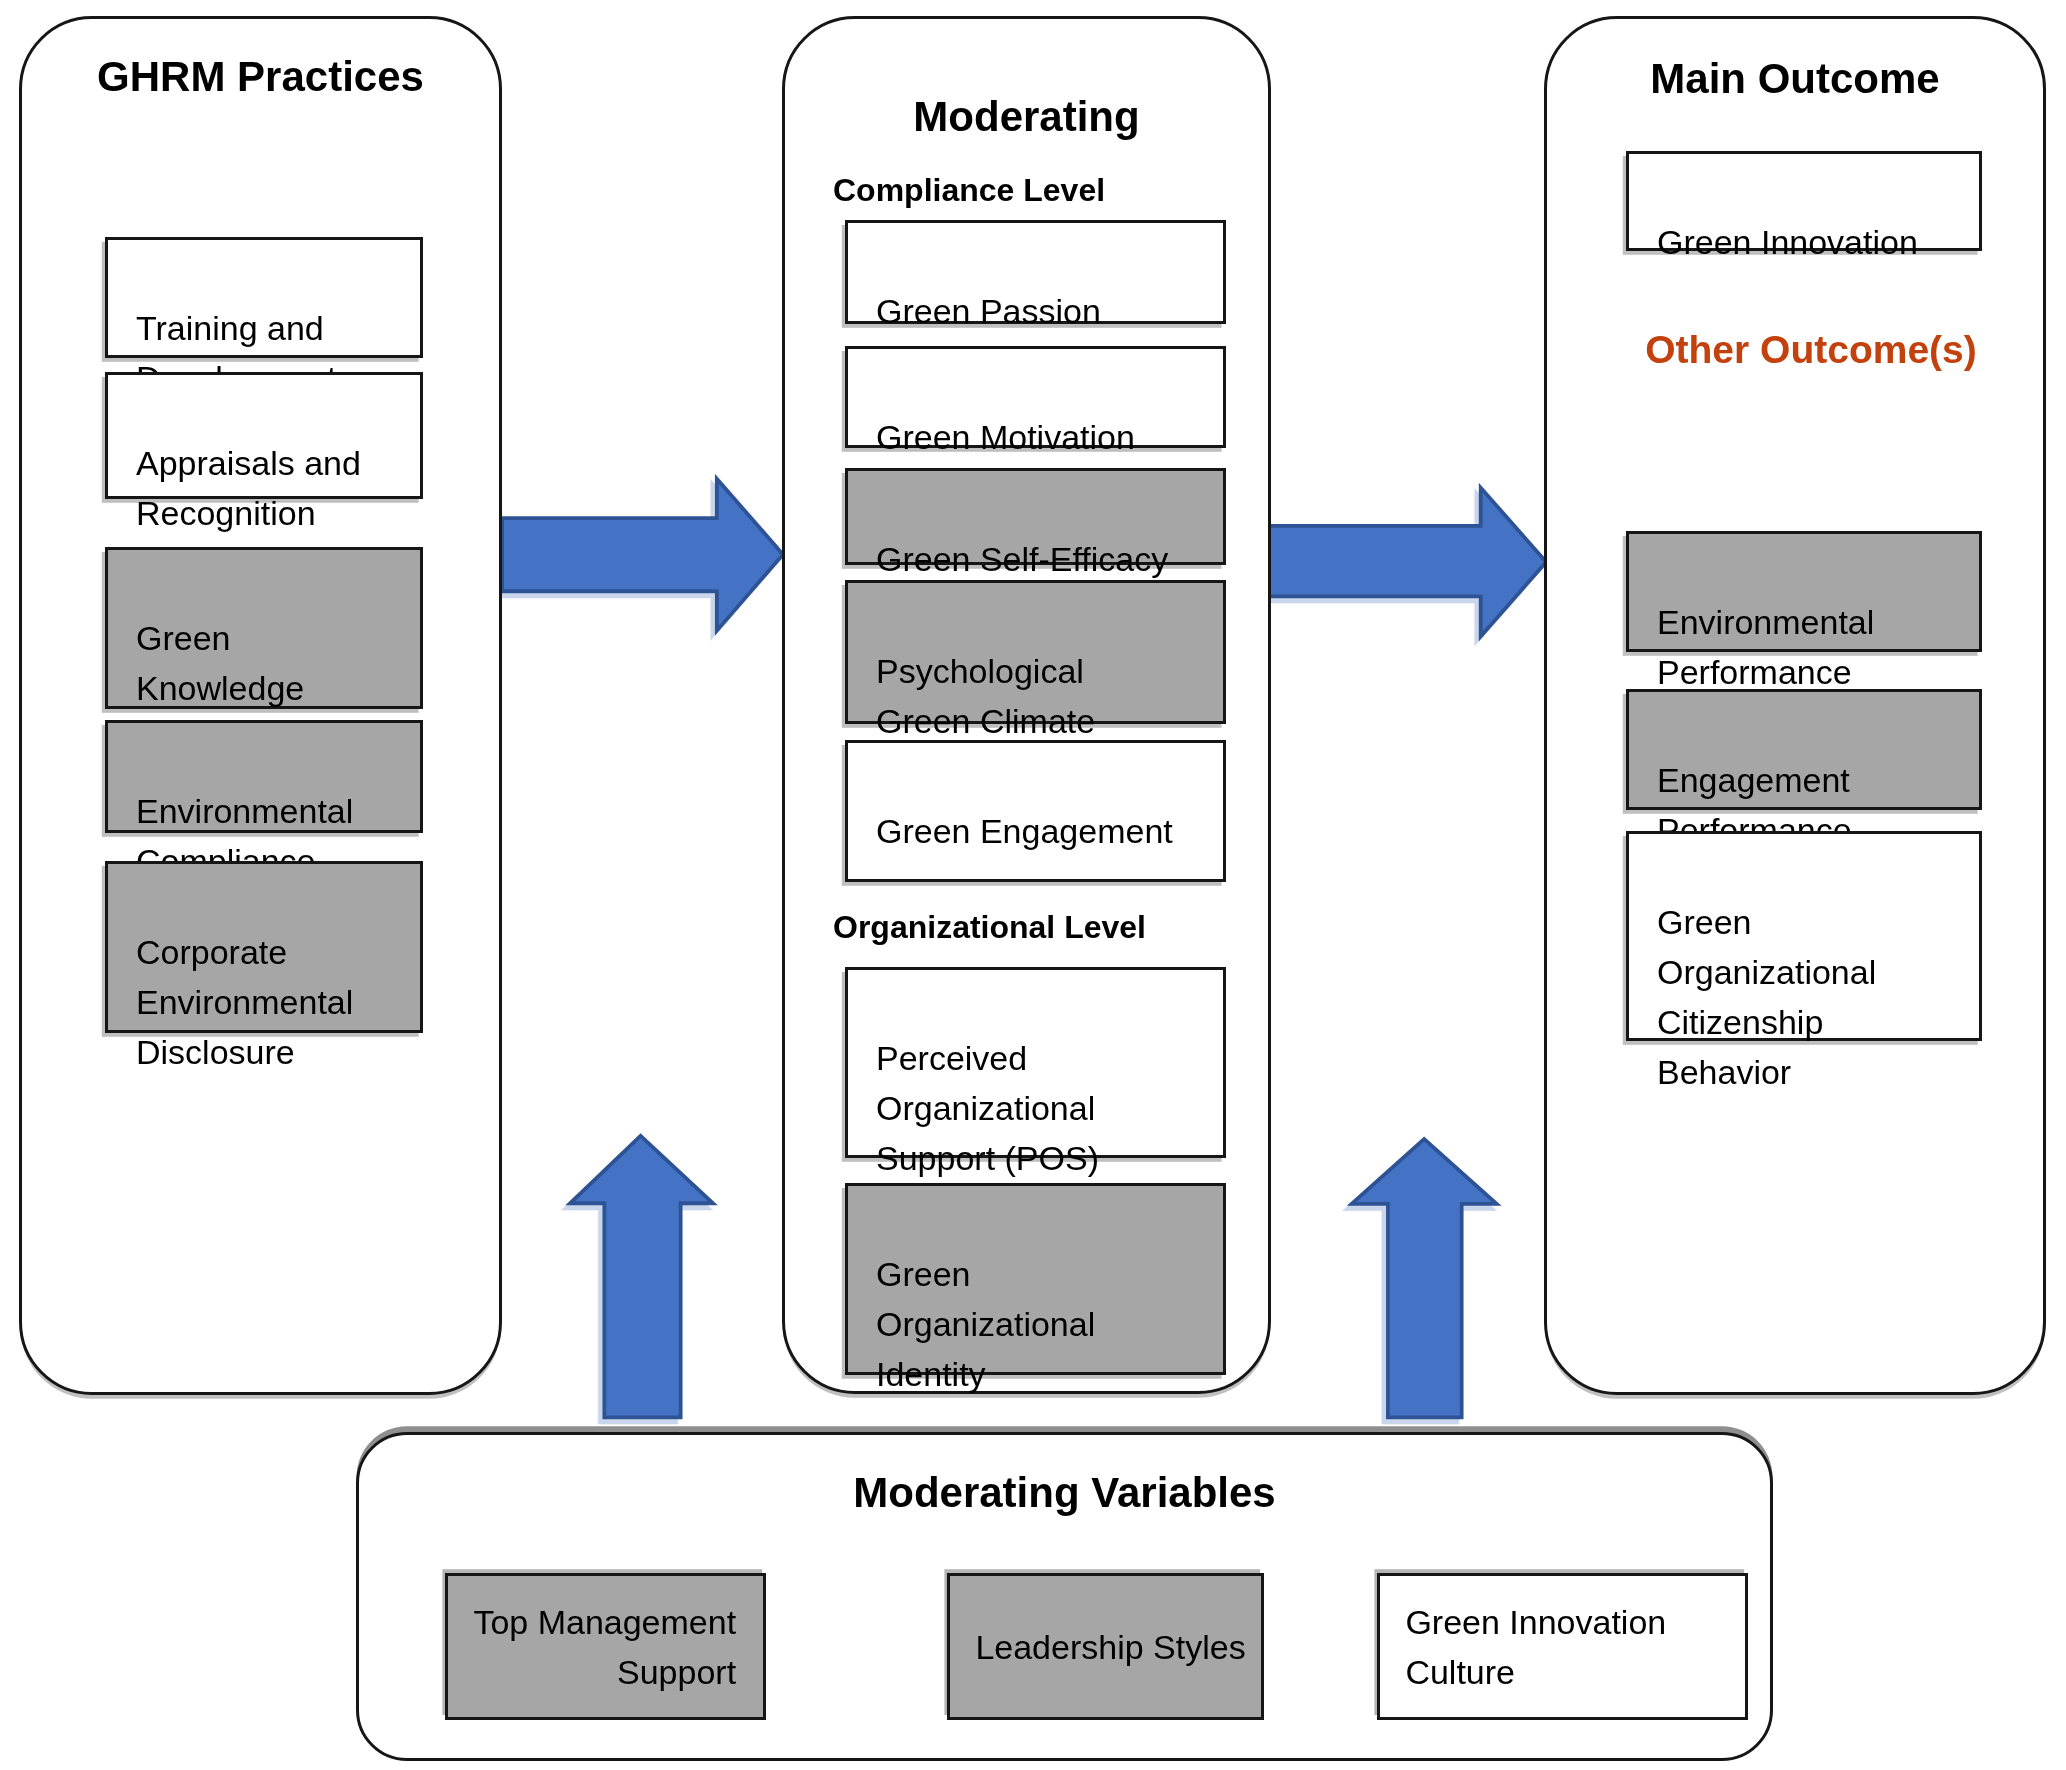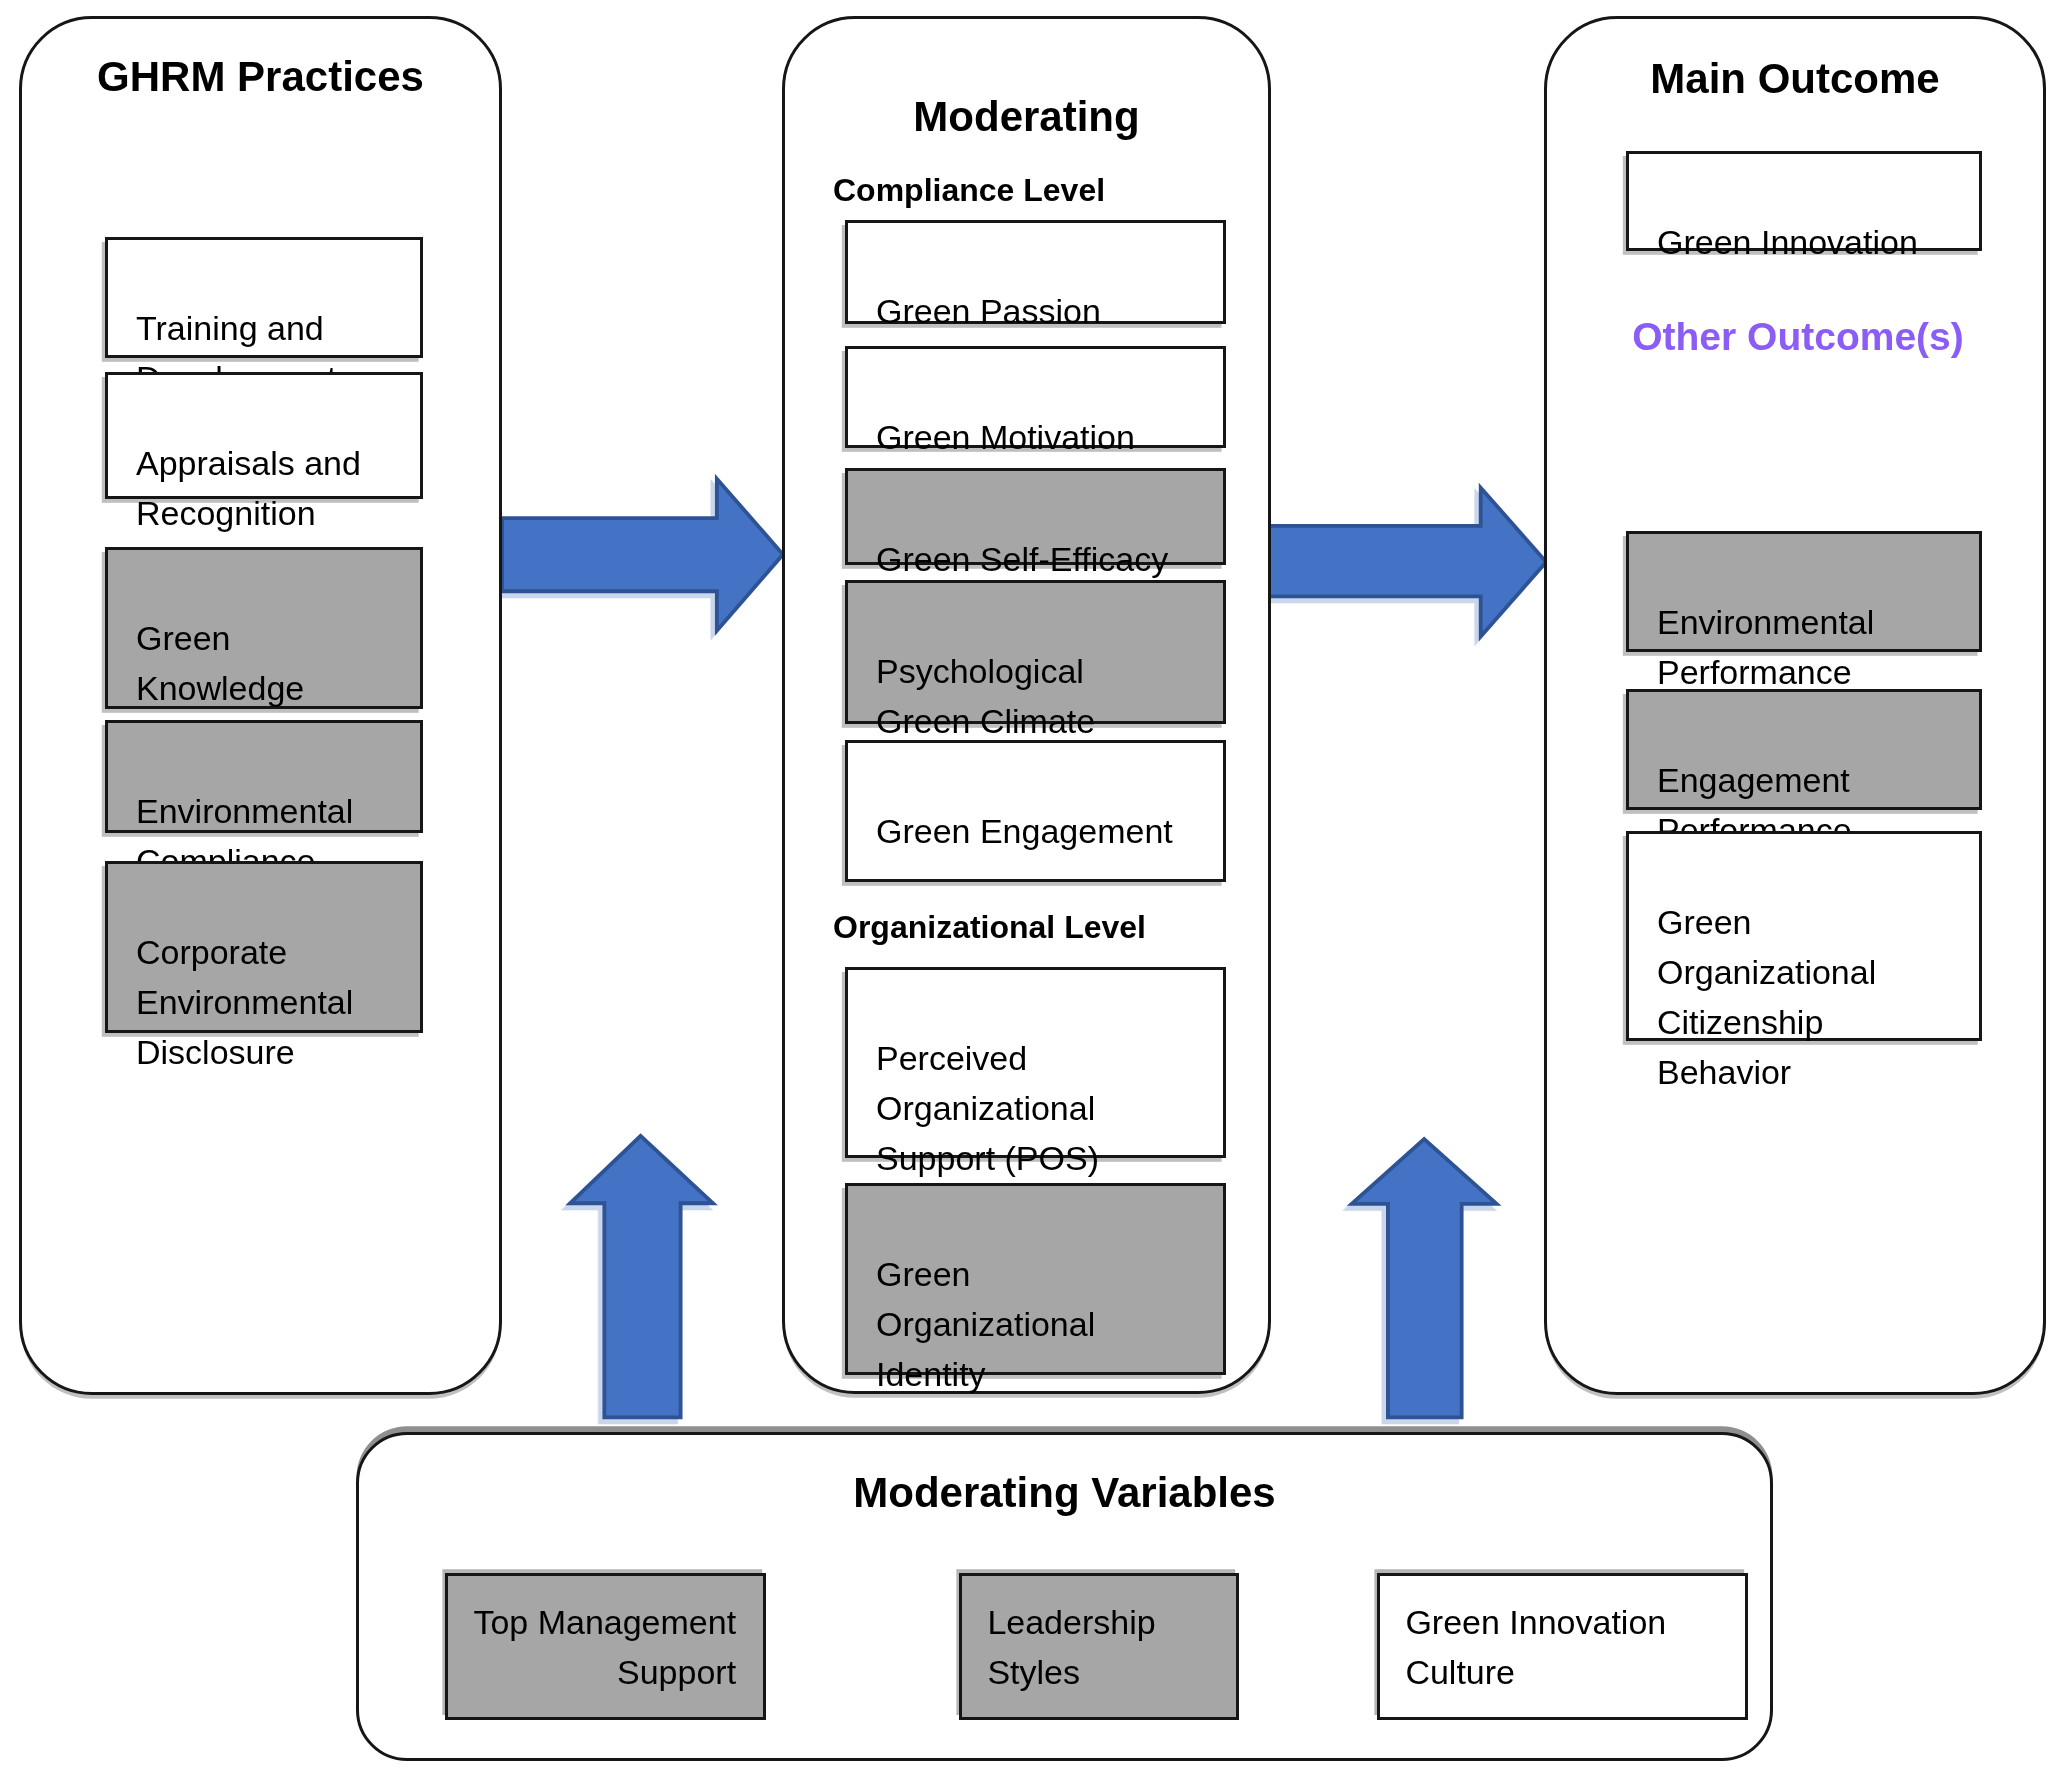--- a/index.html
+++ b/index.html
@@ -43,22 +43,22 @@
     position:absolute; left:0; width:100%;
     margin:0; text-align:center;
     font-weight:bold; font-size:42px; line-height:1.1; color:#000;
   }
   .section-label{
     position:absolute;
     font-weight:bold; font-size:32px; line-height:1.1; color:#000;
   }
   .other-heading{
     position:absolute; left:0; width:100%;
-    margin:3px; text-align:center;
-    font-weight:bold; font-size:39px; line-height:1.1; color:#8b5cf6;
+    margin:16px; text-align:center;
+    font-weight:bold; font-size:39px; line-height:1.1; color:#c2410c;
   }
 
   
   .box{
     position:absolute;
     border:3.2px solid var(--ink);
     background:var(--box-white);
     font-size:34px; line-height:50px;
     padding:12.7px 11.4px 0 28px;
     white-space:pre-line;
@@ -174,21 +174,21 @@
 Behavior</span>
     </div>
   </section>
 
   <section class="panel moderators" style="left:356px; top:1432px; width:1417px; height:329px;">
     <h2 class="panel-title" style="top:35px;">Moderating Variables</h2>
     <div class="modbox" style="left:86px; width:321px;text-align:right;" data-variant="gray">
       <span>Top Management
 Support</span>
     </div>
-    <div class="modbox" style="left:600px; width:280px;" data-variant="gray">
+    <div class="modbox" style="left:588px; width:317px;" data-variant="gray">
       <span>Leadership Styles</span>
     </div>
     <div class="modbox" style="left:1018px; width:371px;" data-variant="white">
       <span>Green Innovation
 Culture</span>
     </div>
   </section>
 
 </div>
 

